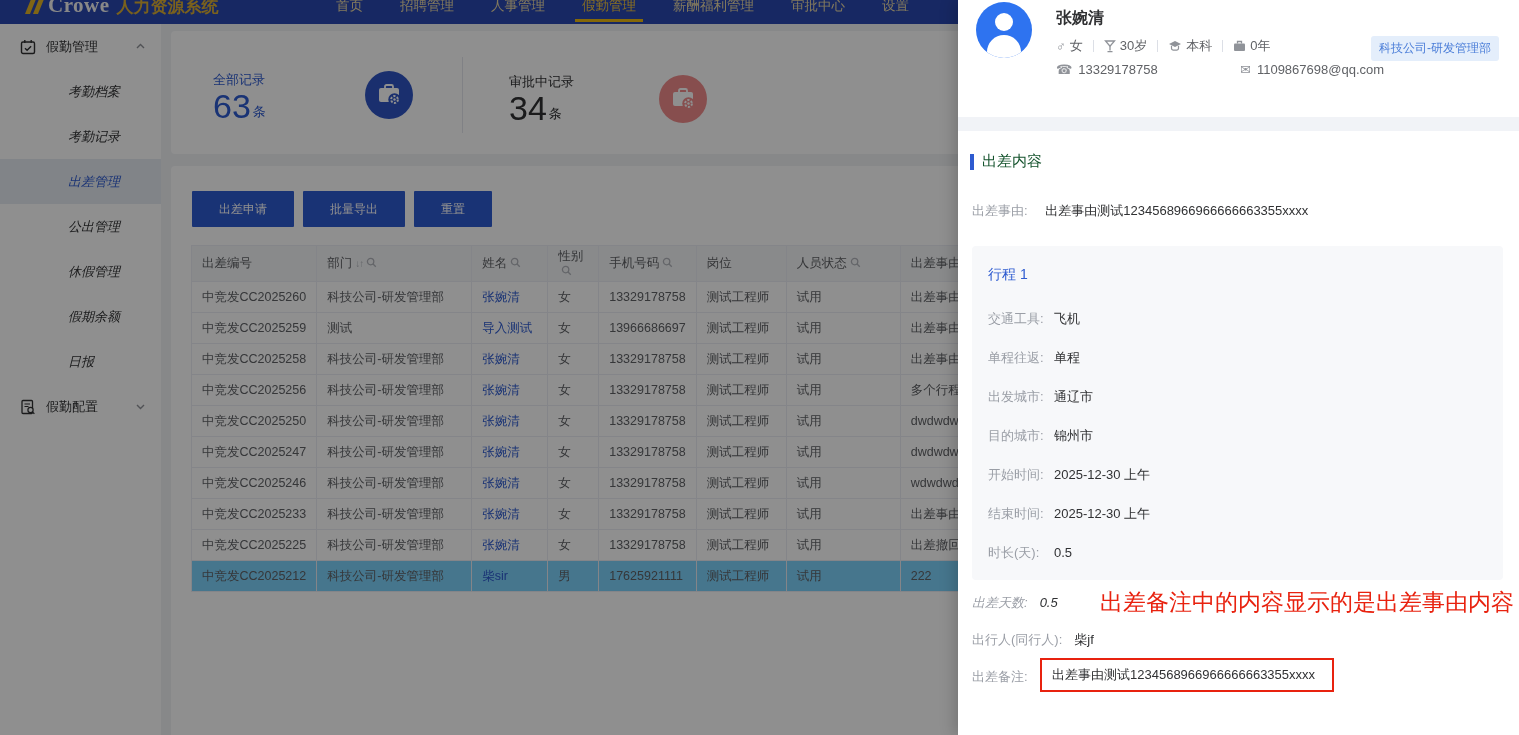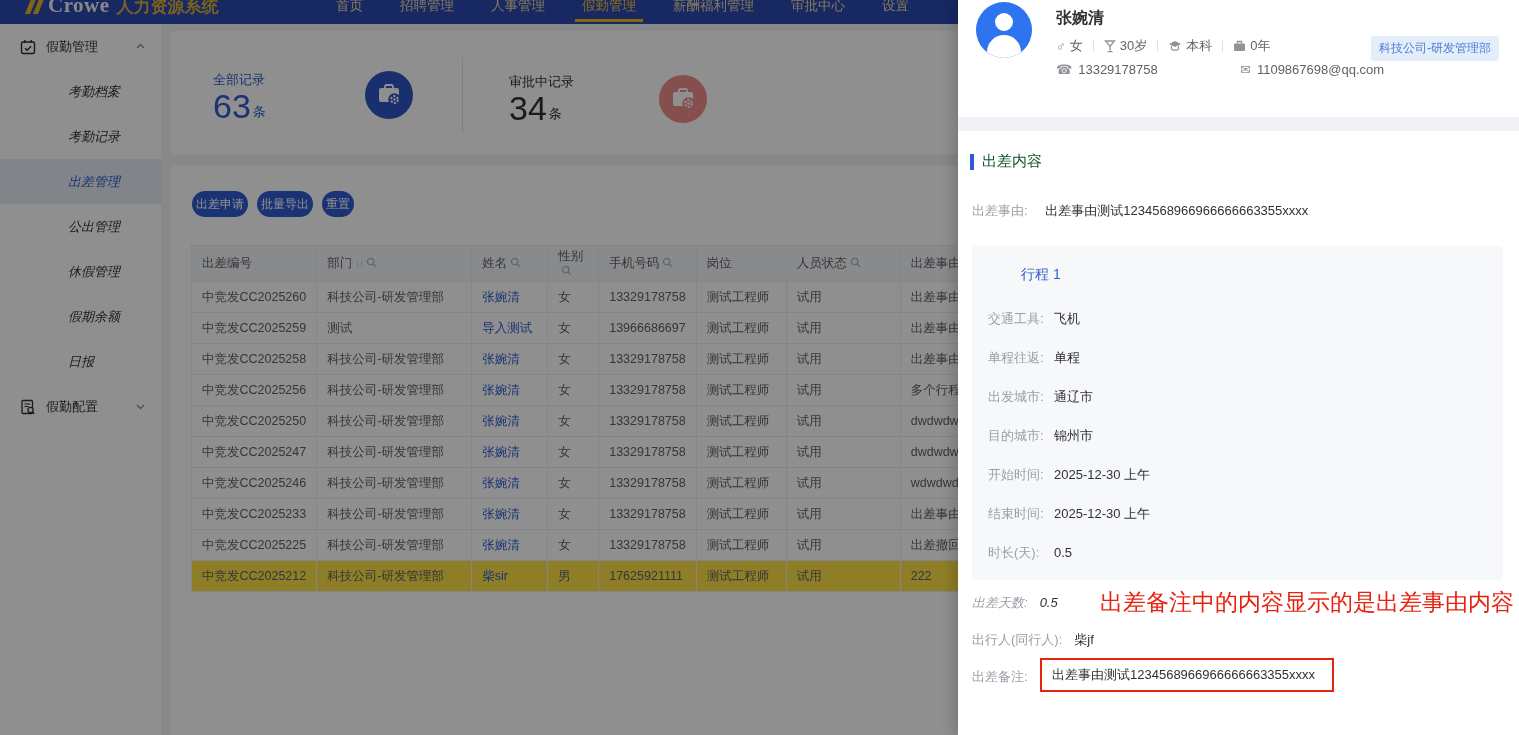--- a/index.html
+++ b/index.html
@@ -37,27 +37,27 @@
   .stat-num { font-size:34px; line-height:34px; font-weight:400; }
   .stat-unit { font-size:13px; margin:0 0 2px 2px; }
   .stat-all .stat-label, .stat-all .stat-num, .stat-all .stat-unit { color:#2e5bd0; }
   .stat-appr .stat-label { color:#303133; }
   .stat-appr .stat-num, .stat-appr .stat-unit { color:#303133; }
   .stat-icon { position:absolute; width:48px; height:48px; border-radius:50%; display:flex; align-items:center; justify-content:center; }
   .stat-divider { position:absolute; left:291px; top:26px; height:76px; width:1px; background:#e4e7ed; }
 
   .table-card { position:absolute; left:10px; top:142px; right:10px; bottom:-12px; background:#fff; border-radius:4px; }
   .toolbar { position:absolute; left:21px; top:25px; display:flex; gap:9px; }
-  .btn { height:26px; padding:0 4px; background:#2e5bd0; color:#fff; border:none; border-radius:13px; font-size:12px; font-family:inherit; cursor:pointer; }
+  .btn { height:36px; padding:0 27px; background:#2e5bd0; color:#fff; border:none; border-radius:1px; font-size:12px; font-family:inherit; cursor:pointer; }
 
   table.grid { position:absolute; left:20px; top:79px; right:20px; border-collapse:collapse; table-layout:fixed; }
   .grid th, .grid td { border:1px solid #ebeef5; text-align:left; padding:0 10px; font-weight:400; color:#606266; overflow:hidden; white-space:nowrap; }
   .grid th { background:#f5f6f8; height:36px; font-size:12.5px; white-space:normal; line-height:15px; }
   .grid td { height:31px; font-size:12.5px; }
-  .grid tr.hover td { background:#fde047;margin-top:36px; }
+  .grid tr.hover td { background:#7dd3fc;margin-top:36px; }
   .hicons { display:inline-block; color:#b2b5bb; font-size:10px; letter-spacing:-1px; margin-left:3px; }
   .mag { display:inline-block; vertical-align:-1px; margin-left:3px; }
   .link { color:#2e5bd0; cursor:pointer; }
 
   
   .mask { position:absolute; inset:0; background:rgba(0,0,0,0.44); z-index:40; }
   .drawer { position:absolute; top:0; right:0; width:561px; height:735px; background:#fff; z-index:50; box-shadow:-4px 0 14px rgba(0,0,0,.18); font-size:13px; }
   .avatar { position:absolute; left:18px; top:2px; width:56px; height:56px; border-radius:50%; background:#2e73f0; overflow:hidden; }
   .avatar .head { position:absolute; left:19px; top:11px; width:18px; height:18px; border-radius:50%; background:#fff; }
   .avatar .shoulders { position:absolute; left:11px; top:33px; width:34px; height:34px; border-radius:50%; background:#fff; }
@@ -71,21 +71,21 @@
   .p-contact.phone { left:98px; }
   .p-contact.mail { left:282px; }
   .band { position:absolute; left:0; right:0; top:117px; height:14px; background:#f1f3f7; }
   .sec-title { position:absolute; left:12px; top:152px; display:flex; align-items:center; gap:8px; color:#14532d; font-size:15px; }
   .sec-bar { width:4px; height:16px; background:#2e5bd0; }
   .frow-label { color:#9a9ea6; }
   .frow-value { color:#303133; }
   .reason { position:absolute; left:14px; top:202px; }
   .reason .frow-label { margin-right:14px; }
   .trip-card { position:absolute; left:14px; top:246px; width:531px; height:334px; background:#f7f8fa; border-radius:4px; }
-  .trip-title { position:absolute; left:16px; top:20px; color:#2e5bd0; font-size:14px;margin-left:33px; }
+  .trip-title { position:absolute; left:16px; top:20px; color:#2e5bd0; font-size:14px; }
   .trip-field { position:absolute; left:16px; }
   .trip-field .frow-label { display:inline-block; min-width:64px; margin-right:2px; }
   .srow { position:absolute; left:14px; }
   .srow .frow-label { margin-right:12px; }
   .red-box { position:absolute; left:68px; top:-10px; width:294px; height:34px; border:2px solid #e8220f; display:flex; align-items:center; padding-left:10px; background:#fff; }
   .annotation { position:absolute; left:142px; top:584px; width:424px; font-size:23px; line-height:36px; color:#e8220f; z-index:5; }
 
   svg { display:block; }
 </style>
 </head>

